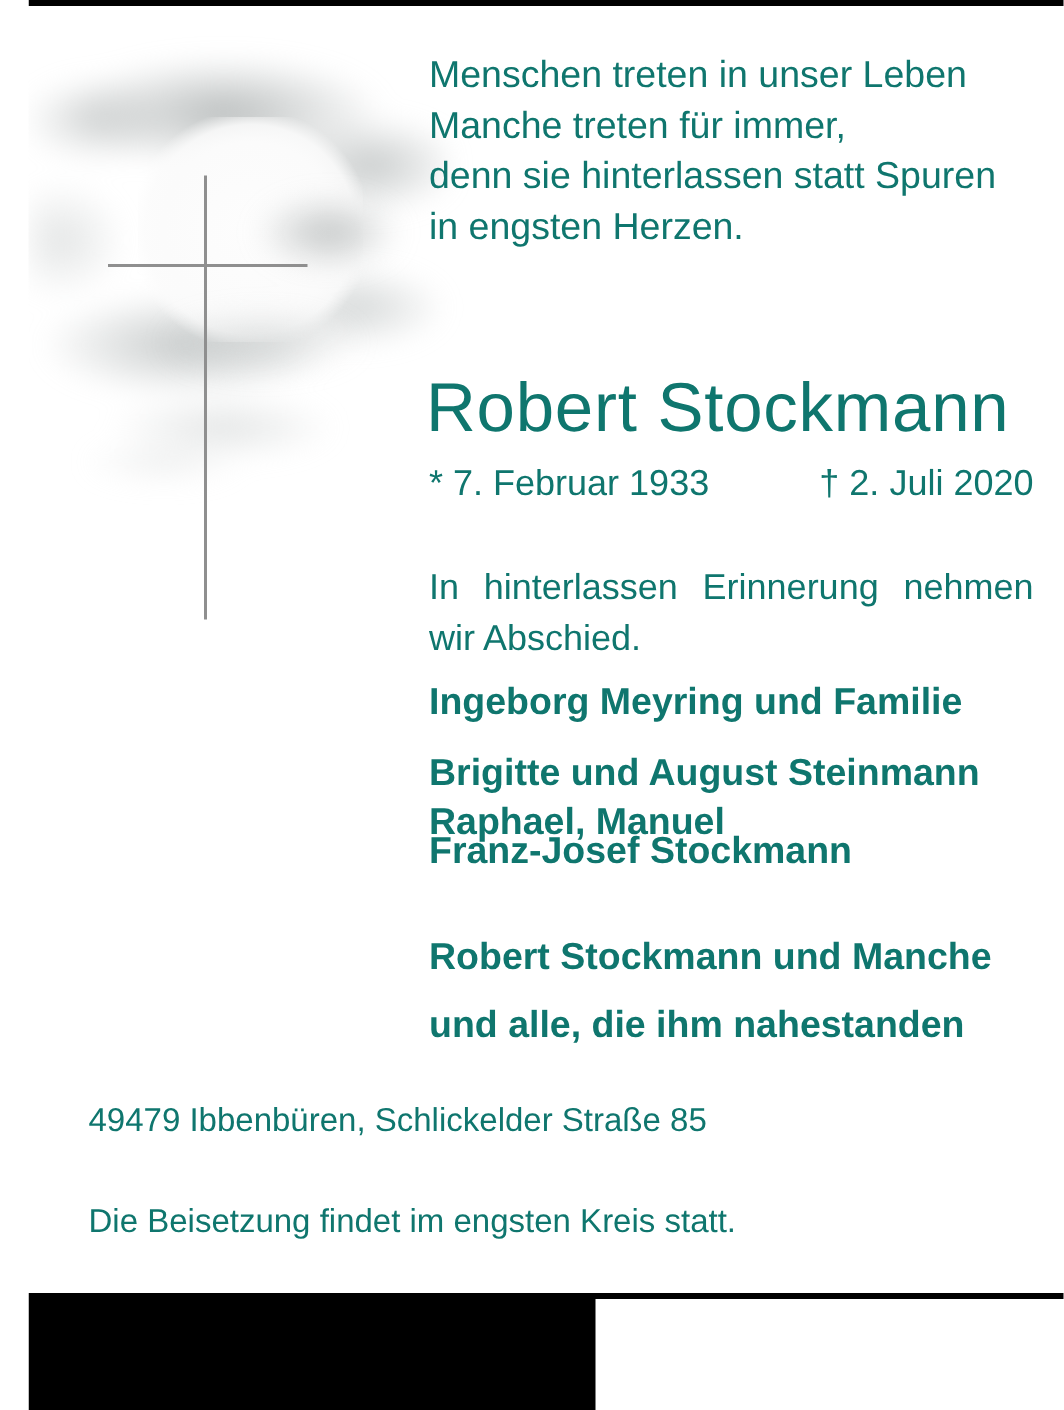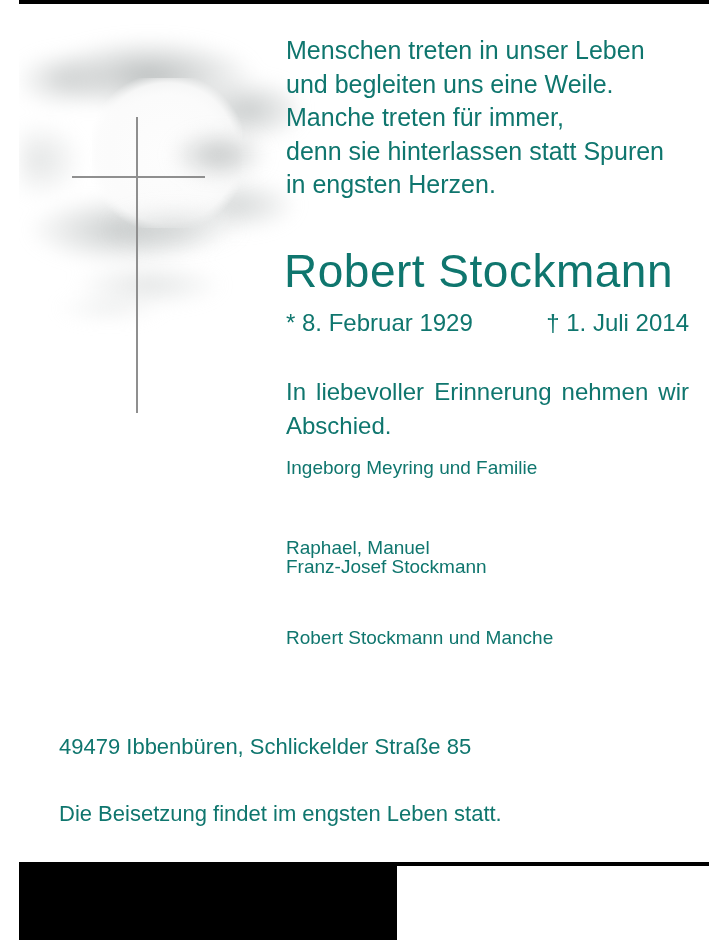--- a/index.html
+++ b/index.html
@@ -49,21 +49,21 @@
 
   
   .poem{position:absolute;left:267px;top:34px;width:410px;font-size:25px;line-height:33.6px;}
   .name{
     position:absolute;left:265px;top:246px;width:430px;margin:0;
     font-size:46px;line-height:50px;font-weight:normal;letter-spacing:0.5px;white-space:nowrap;
   }
   .dates{position:absolute;left:267px;top:308px;width:403px;font-size:24px;line-height:30px;}
   .date-death{position:absolute;right:0;top:0;}
   .farewell{position:absolute;left:267px;top:375px;width:403px;margin:0;font-size:24px;line-height:33.5px;text-align:justify;}
-  .mourner{position:absolute;left:267px;font-size:19px;line-height:30px;font-weight:normal;white-space:nowrap;}
+  .mourner{position:absolute;left:267px;font-size:25px;line-height:30px;font-weight:bold;white-space:nowrap;}
   .m0{top:453px;} .m1{top:500px;} .m2{top:533px;} .m3{top:552px;} .m4{top:623px;} .m5{top:668px;}
   .address{position:absolute;left:40px;top:733px;font-size:22px;line-height:28px;white-space:nowrap;text-align:right;}
   .funeral{position:absolute;left:40px;top:800px;font-size:22px;line-height:28px;white-space:nowrap;}
 </style>
 </head>
 <body>
 
 <div class="page">
 
   <div class="frame-top"></div>
@@ -74,35 +74,36 @@
   <div class="artwork">
     <div class="cloud-back"></div>
     <div class="moon"></div>
     <div class="cloud-front"></div>
     <div class="cross-v"></div>
     <div class="cross-h"></div>
   </div>
 
   <div class="poem">
     <div>Menschen treten in unser Leben</div>
-    <div>und begleiten uns eine Weile.</div>
     <div>Manche treten für immer,</div>
     <div>denn sie hinterlassen statt Spuren</div>
     <div>in engsten Herzen.</div>
   </div>
 
   <h1 class="name">Robert Stockmann</h1>
   <div class="dates">
-    <span class="date-birth">* 8. Februar 1929</span>
-    <span class="date-death">† 1. Juli 2014</span>
+    <span class="date-birth">* 7. Februar 1933</span>
+    <span class="date-death">† 2. Juli 2020</span>
   </div>
 
-  <p class="farewell">In liebevoller Erinnerung nehmen wir Abschied.</p>
+  <p class="farewell">In hinterlassen Erinnerung nehmen wir Abschied.</p>
 
   <div class="mourner m0">Ingeborg Meyring und Familie</div>
+  <div class="mourner m1">Brigitte und August Steinmann</div>
   <div class="mourner m2">Raphael, Manuel</div>
   <div class="mourner m3">Franz-Josef Stockmann</div>
   <div class="mourner m4">Robert Stockmann und Manche</div>
+  <div class="mourner m5">und alle, die ihm nahestanden</div>
 
   <div class="address">49479 Ibbenbüren, Schlickelder Straße 85</div>
-  <div class="funeral">Die Beisetzung findet im engsten Leben statt.</div>
+  <div class="funeral">Die Beisetzung findet im engsten Kreis statt.</div>
 
 </div>
 
 </body></html>

